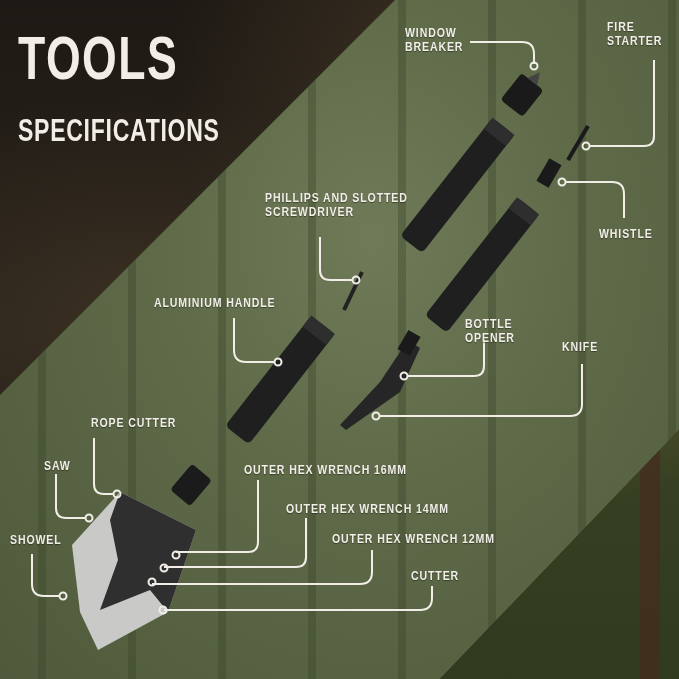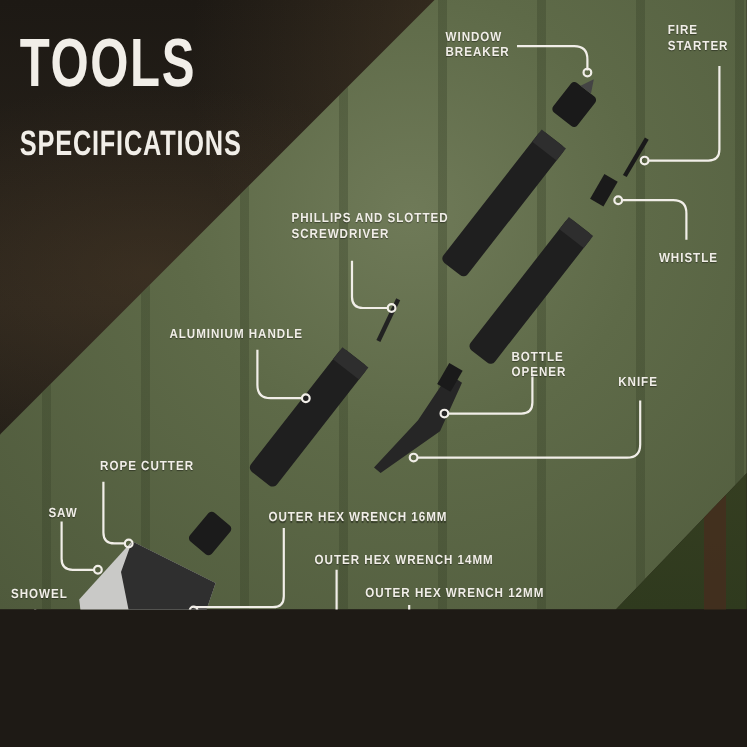--- a/index.html
+++ b/index.html
@@ -1,17 +1,17 @@
 <!DOCTYPE html>
 <html><head>
 <meta charset="utf-8">
 <style>
   html, body { margin:0; padding:0; }
   body { width:679px; height:679px; overflow:hidden; background:#1e1a15; }
-  .stage { position:relative; width:679px; height:554px; overflow:hidden;
+  .stage { position:relative; width:679px; height:679px; overflow:hidden;
     font-family:"DejaVu Sans", "Liberation Sans", sans-serif; }
   .bg-dark { position:absolute; inset:0;
     background:
       radial-gradient(ellipse at 70% 10%, rgba(120,95,60,.35), transparent 45%),
       radial-gradient(ellipse at 20% 45%, rgba(90,70,45,.35), transparent 40%),
       linear-gradient(180deg,#1d1914 0%,#2a241c 50%,#1f1b15 100%); }
   .band { position:absolute; inset:0;
     clip-path: polygon(395px 0, 679px 0, 679px 430px, 440px 679px, 0 679px, 0 395px);
     background:
       repeating-linear-gradient(90deg, rgba(60,70,45,.0) 0 38px, rgba(55,65,40,.35) 38px 46px, rgba(60,70,45,0) 46px 90px),

